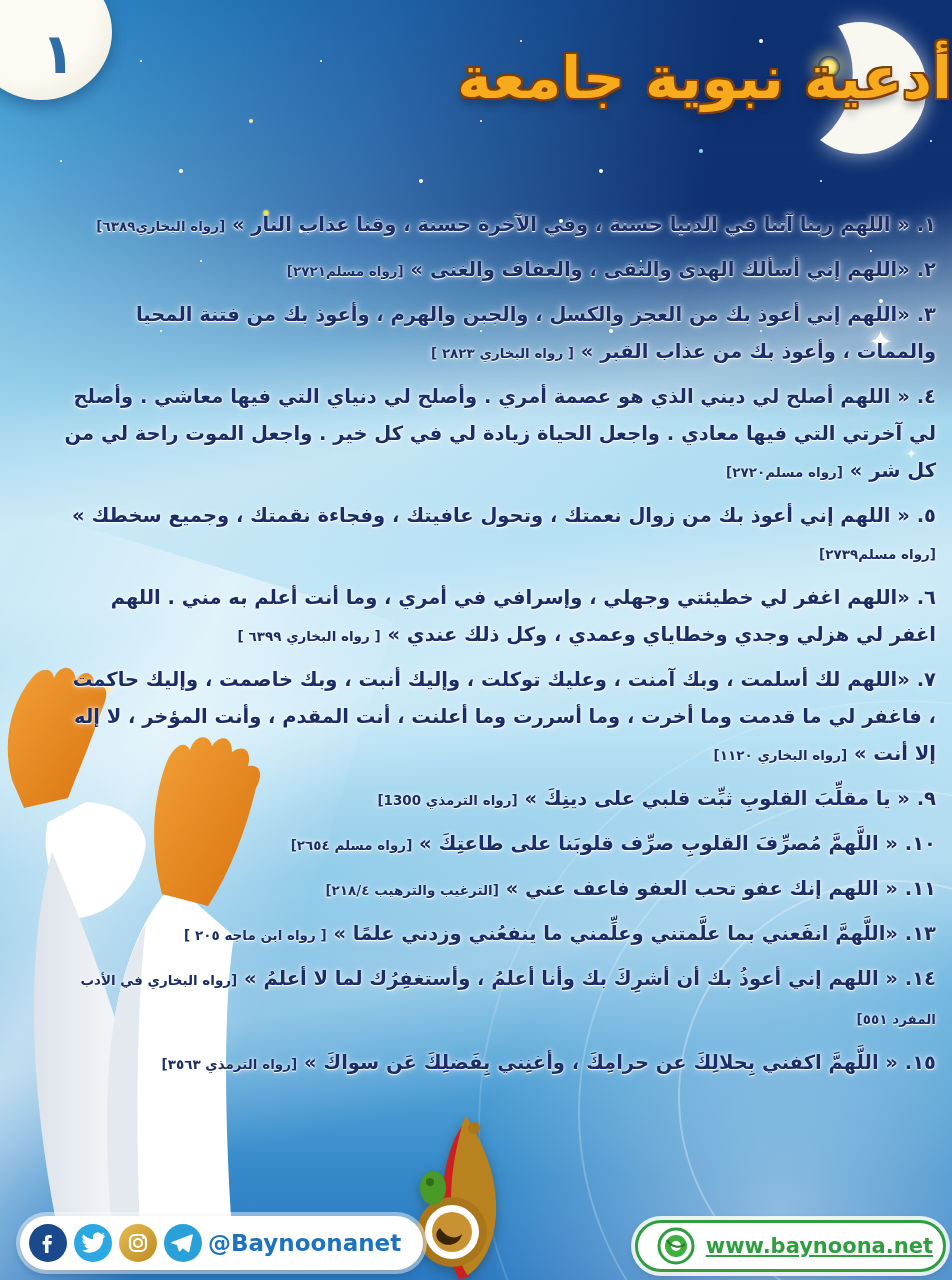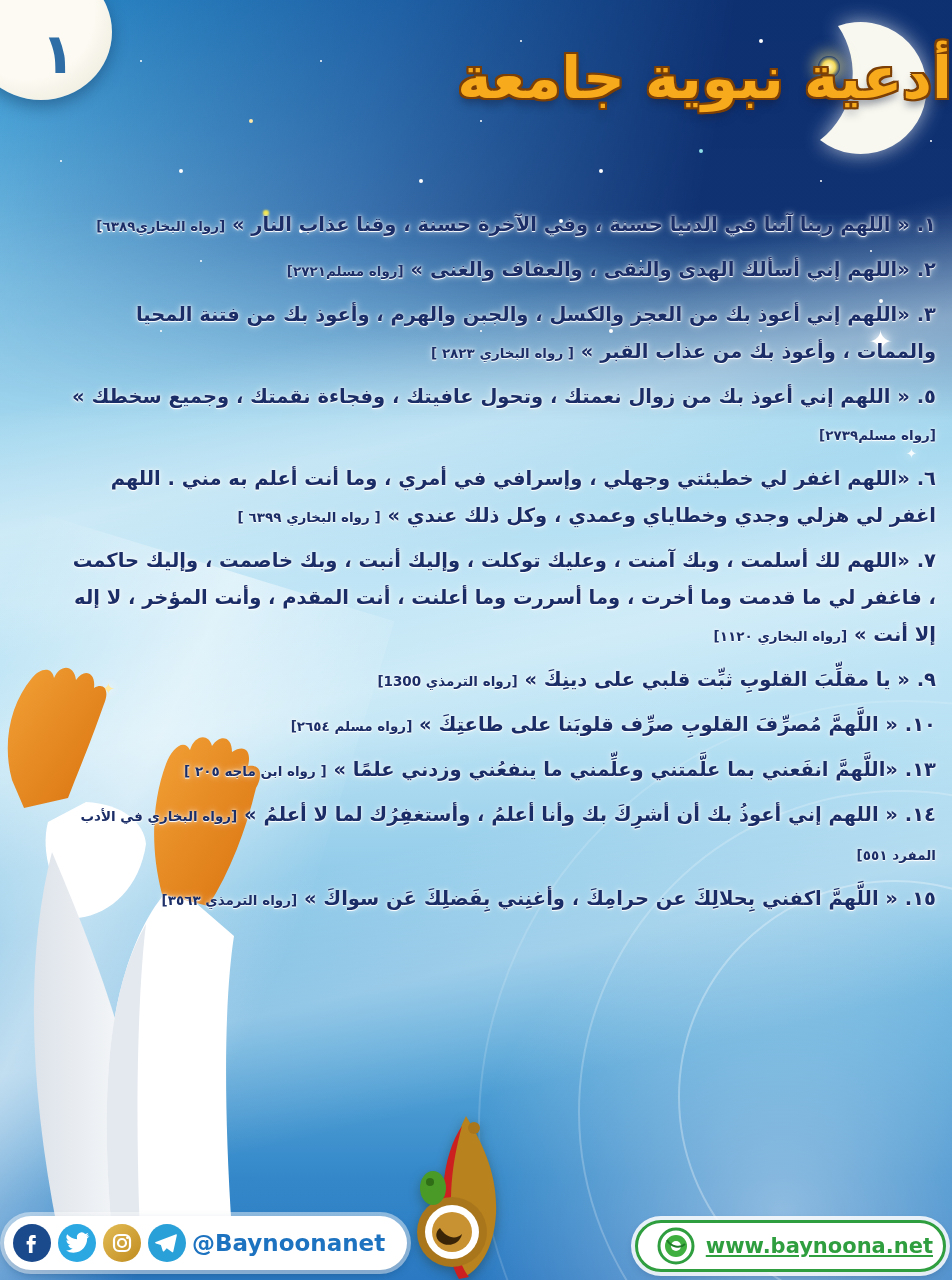--- a/index.html
+++ b/index.html
@@ -70,21 +70,21 @@
   
   .duas{position:absolute;top:176px;right:0;left:0;padding:0 16px 0 64px;
     direction:rtl;text-align:right;z-index:3;margin-top:30px;}
   .dua{margin:0 0 6px 0;font-size:19.5px;font-weight:bold;line-height:37px;color:#1b2d66;
     text-shadow:0 0 3px rgba(255,255,255,.95),0 0 7px rgba(255,255,255,.75),0 1px 0 rgba(255,255,255,.9);}
   .dua .ref{font-size:13.5px;}
   
   .hands{position:absolute;left:-6px;top:652px;z-index:2;}
   .logo{position:absolute;left:406px;top:1112px;z-index:4;filter:drop-shadow(0 4px 6px rgba(30,40,20,.35));}
   
-  .social-pill{position:absolute;left:4px;top:1216px;height:54px;min-width:290px;z-index:5;
+  .social-pill{position:absolute;left:20px;top:1216px;height:54px;min-width:290px;z-index:5;
     background:#fff;border-radius:30px;display:flex;align-items:center;gap:5px;padding:0 16px 0 8px;
     box-shadow:0 0 0 4px rgba(255,255,255,.45),0 4px 10px rgba(10,40,80,.35);}
   .soc{width:40px;height:40px;flex:0 0 auto;}
   .handle{color:#1e73c0;font-size:23px;font-weight:bold;margin-right:6px;}
   .site-pill{position:absolute;right:6px;top:1220px;height:46px;z-index:5;
     background:#fff;border:3px solid #2f9e3f;border-radius:26px;
     display:flex;align-items:center;gap:10px;padding:0 10px 0 18px;
     box-shadow:0 0 0 4px rgba(255,255,255,.85),0 4px 10px rgba(10,40,80,.3);}
   .url{color:#2f9e3f;font-size:21px;font-weight:bold;text-decoration:underline;}
 </style>
@@ -138,25 +138,27 @@
     <path d="M118 580 C108 470 112 380 132 318 C142 286 158 252 180 232 L240 284 C232 336 228 430 238 580 Z" fill="#ffffff"></path>
     <path d="M118 580 C108 470 112 380 132 318 C137 302 144 286 152 272 C146 320 140 430 146 580 Z" fill="#dfe5ec" opacity=".85"></path>
 
     <path d="M168 242 C156 196 158 150 172 112 C178 96 190 86 196 98 C200 84 214 80 218 94 C226 82 238 84 238 100 C250 92 258 98 254 114 C266 112 270 122 262 136 C252 178 236 220 214 254 Z" fill="url(#hg)"></path>
   </svg>
 
   <div class="duas">
     <p class="dua"><span class="num">١.</span> <span class="txt">« اللهم ربنا آتنا في الدنيا حسنة ، وفي الآخرة حسنة ، وقنا عذاب النار »</span> <span class="ref">[رواه البخاري٦٣٨٩]</span></p>
     <p class="dua"><span class="num">٢.</span> <span class="txt">«اللهم إني أسألك الهدى والتقى ، والعفاف والغنى »</span> <span class="ref">[رواه مسلم٢٧٢١]</span></p>
     <p class="dua"><span class="num">٣.</span> <span class="txt">«اللهم إني أعوذ بك من العجز والكسل ، والجبن والهرم ، وأعوذ بك من فتنة المحيا والممات ، وأعوذ بك من عذاب القبر »</span> <span class="ref">[ رواه البخاري ٢٨٢٣ ]</span></p>
+    <p class="dua"><span class="num">٤.</span> <span class="txt">« اللهم أصلح لي ديني الذي هو عصمة أمري . وأصلح لي دنياي التي فيها معاشي . وأصلح لي آخرتي التي فيها معادي . واجعل الحياة زيادة لي في كل خير . واجعل الموت راحة لي من كل شر »</span> <span class="ref">[رواه مسلم٢٧٢٠]</span></p>
     <p class="dua"><span class="num">٥.</span> <span class="txt">« اللهم إني أعوذ بك من زوال نعمتك ، وتحول عافيتك ، وفجاءة نقمتك ، وجميع سخطك »</span> <span class="ref">[رواه مسلم٢٧٣٩]</span></p>
     <p class="dua"><span class="num">٦.</span> <span class="txt">«اللهم اغفر لي خطيئتي وجهلي ، وإسرافي في أمري ، وما أنت أعلم به مني . اللهم اغفر لي هزلي وجدي وخطاياي وعمدي ، وكل ذلك عندي »</span> <span class="ref">[ رواه البخاري ٦٣٩٩ ]</span></p>
     <p class="dua"><span class="num">٧.</span> <span class="txt">«اللهم لك أسلمت ، وبك آمنت ، وعليك توكلت ، وإليك أنبت ، وبك خاصمت ، وإليك حاكمت ، فاغفر لي ما قدمت وما أخرت ، وما أسررت وما أعلنت ، أنت المقدم ، وأنت المؤخر ، لا إله إلا أنت »</span> <span class="ref">[رواه البخاري ١١٢٠]</span></p>
     <p class="dua"><span class="num">٩.</span> <span class="txt">« يا مقلِّبَ القلوبِ ثبِّت قلبي على دينِكَ »</span> <span class="ref">[رواه الترمذي 1300]</span></p>
     <p class="dua"><span class="num">١٠.</span> <span class="txt">« اللَّهمَّ مُصرِّفَ القلوبِ صرِّف قلوبَنا على طاعتِكَ »</span> <span class="ref">[رواه مسلم ٢٦٥٤]</span></p>
+    <p class="dua"><span class="num">١١.</span> <span class="txt">« اللهم إنك عفو تحب العفو فاعف عني »</span> <span class="ref">[الترغيب والترهيب ٢١٨/٤]</span></p>
     <p class="dua"><span class="num">١٣.</span> <span class="txt">«اللَّهمَّ انفَعني بما علَّمتني وعلِّمني ما ينفعُني وزدني علمًا »</span> <span class="ref">[ رواه ابن ماجه ٢٠٥ ]</span></p>
     <p class="dua"><span class="num">١٤.</span> <span class="txt">« اللهم إني أعوذُ بك أن أشرِكَ بك وأنا أعلمُ ، وأستغفِرُك لما لا أعلمُ »</span> <span class="ref">[رواه البخاري في الأدب المفرد ٥٥١]</span></p>
     <p class="dua"><span class="num">١٥.</span> <span class="txt">« اللَّهمَّ اكفني بِحلالِكَ عن حرامِكَ ، وأغنِني بِفَضلِكَ عَن سواكَ »</span> <span class="ref">[رواه الترمذي ٣٥٦٣]</span></p>
   </div>
 
   <svg class="logo" width="120" height="168" viewBox="0 0 120 168">
     <path d="M60 4 C76 30 92 62 90 102 C88 138 72 160 56 166 C46 150 36 120 39 84 C41 52 50 24 60 4 Z" fill="#b8821e"></path>
     <path d="M56 14 C46 50 41 90 49 130 C53 150 59 160 63 165 L53 167 C43 150 35 114 37 78 C39 48 47 27 56 14 Z" fill="#cc2020"></path>
     <circle cx="46" cy="120" r="35" fill="#a9761c"></circle>
     <circle cx="46" cy="120" r="27" fill="#ffffff"></circle>

